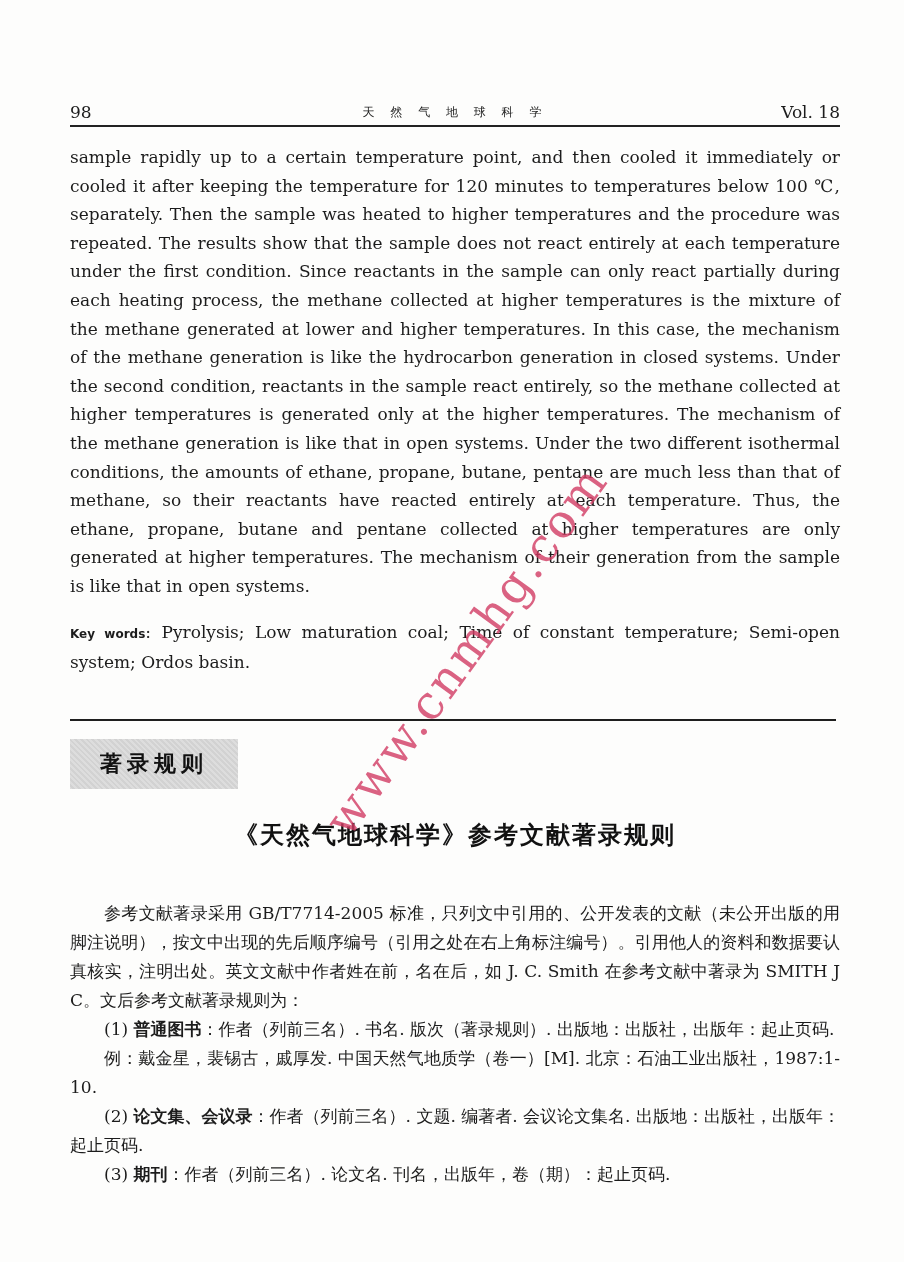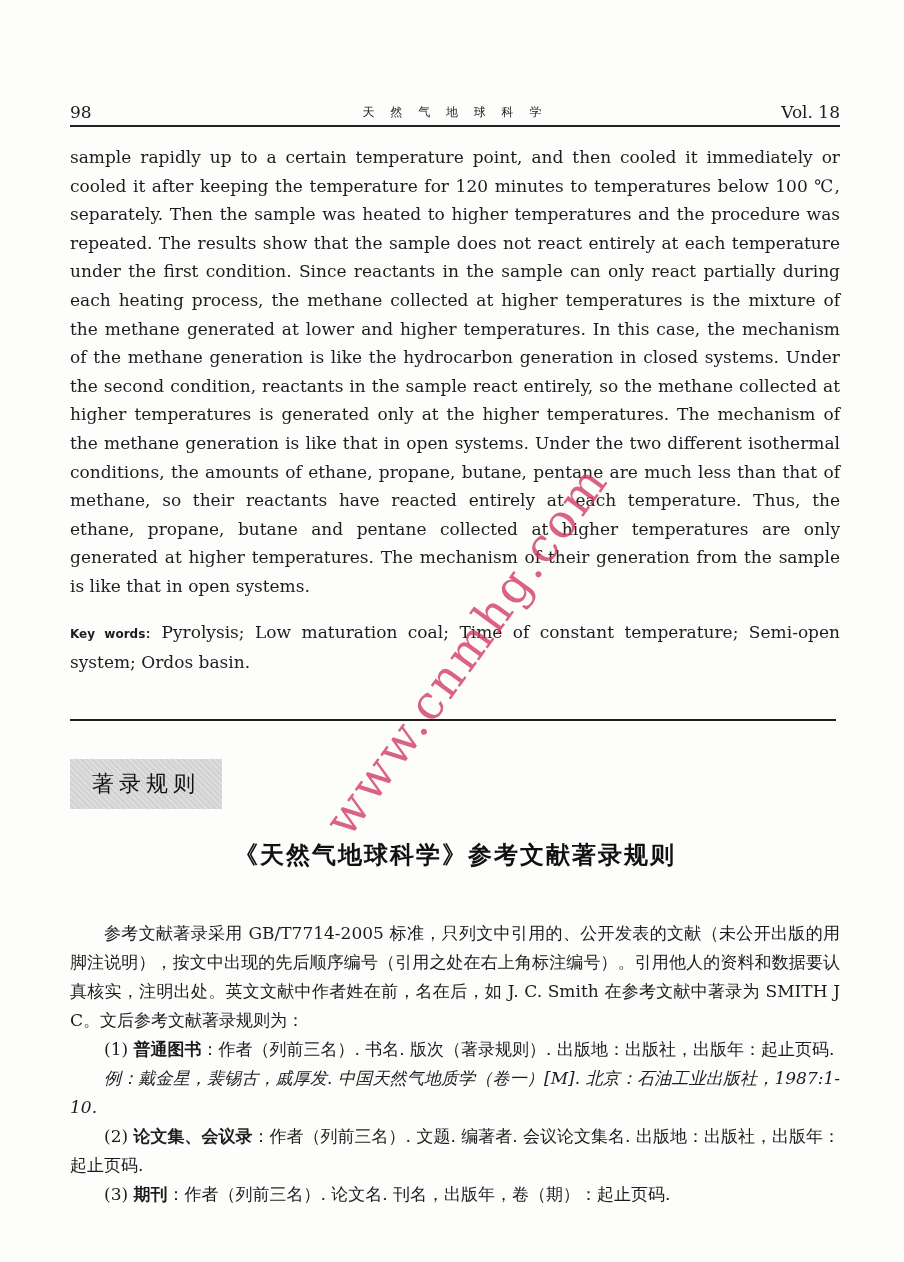--- a/index.html
+++ b/index.html
@@ -48,29 +48,29 @@
   }
   .keywords b{font-family:"DejaVu Sans","Liberation Sans",sans-serif;font-size:12px;}
   
   .divider{
     border:none;
     border-top:2px solid #1e1e1e;
     margin:42px 4px 0 0;
   }
   
   .badge{
-    margin-top:38px;
-    width:152px;
+    margin-top:18px;
+    width:168px;
     height:50px;
     background:#d2d2d2;
     background-image:
       repeating-linear-gradient(45deg, rgba(255,255,255,.25) 0 2px, rgba(0,0,0,0) 2px 4px);
     display:flex;align-items:center;justify-content:center;
     font-size:22px;
-    font-weight:normal;
+    font-weight:bold;
     letter-spacing:5px;
     color:#111;
     font-family:"DejaVu Sans","Liberation Sans",sans-serif;
   }
   
   .atitle{
     margin-top:30px;
     text-align:center;
     font-size:24px;
     font-weight:bold;
@@ -80,21 +80,20 @@
   }
   
   .rules{
     margin-top:48px;
     font-size:17px;
     line-height:29px;
     text-align:justify;
   }
   .rules p{margin:0;text-indent:2em;}
   .rules p.example{
-    font-style:italic;
     font-family:"DejaVu Serif","Liberation Serif",serif;
   }
   .rules b{font-family:"DejaVu Sans","Liberation Sans",sans-serif;}
   
   .watermark{
     position:absolute;
     left:466px;top:650px;
     transform:translate(-50%,-50%) rotate(-54deg);
     transform-origin:center center;
     font-size:47px;

